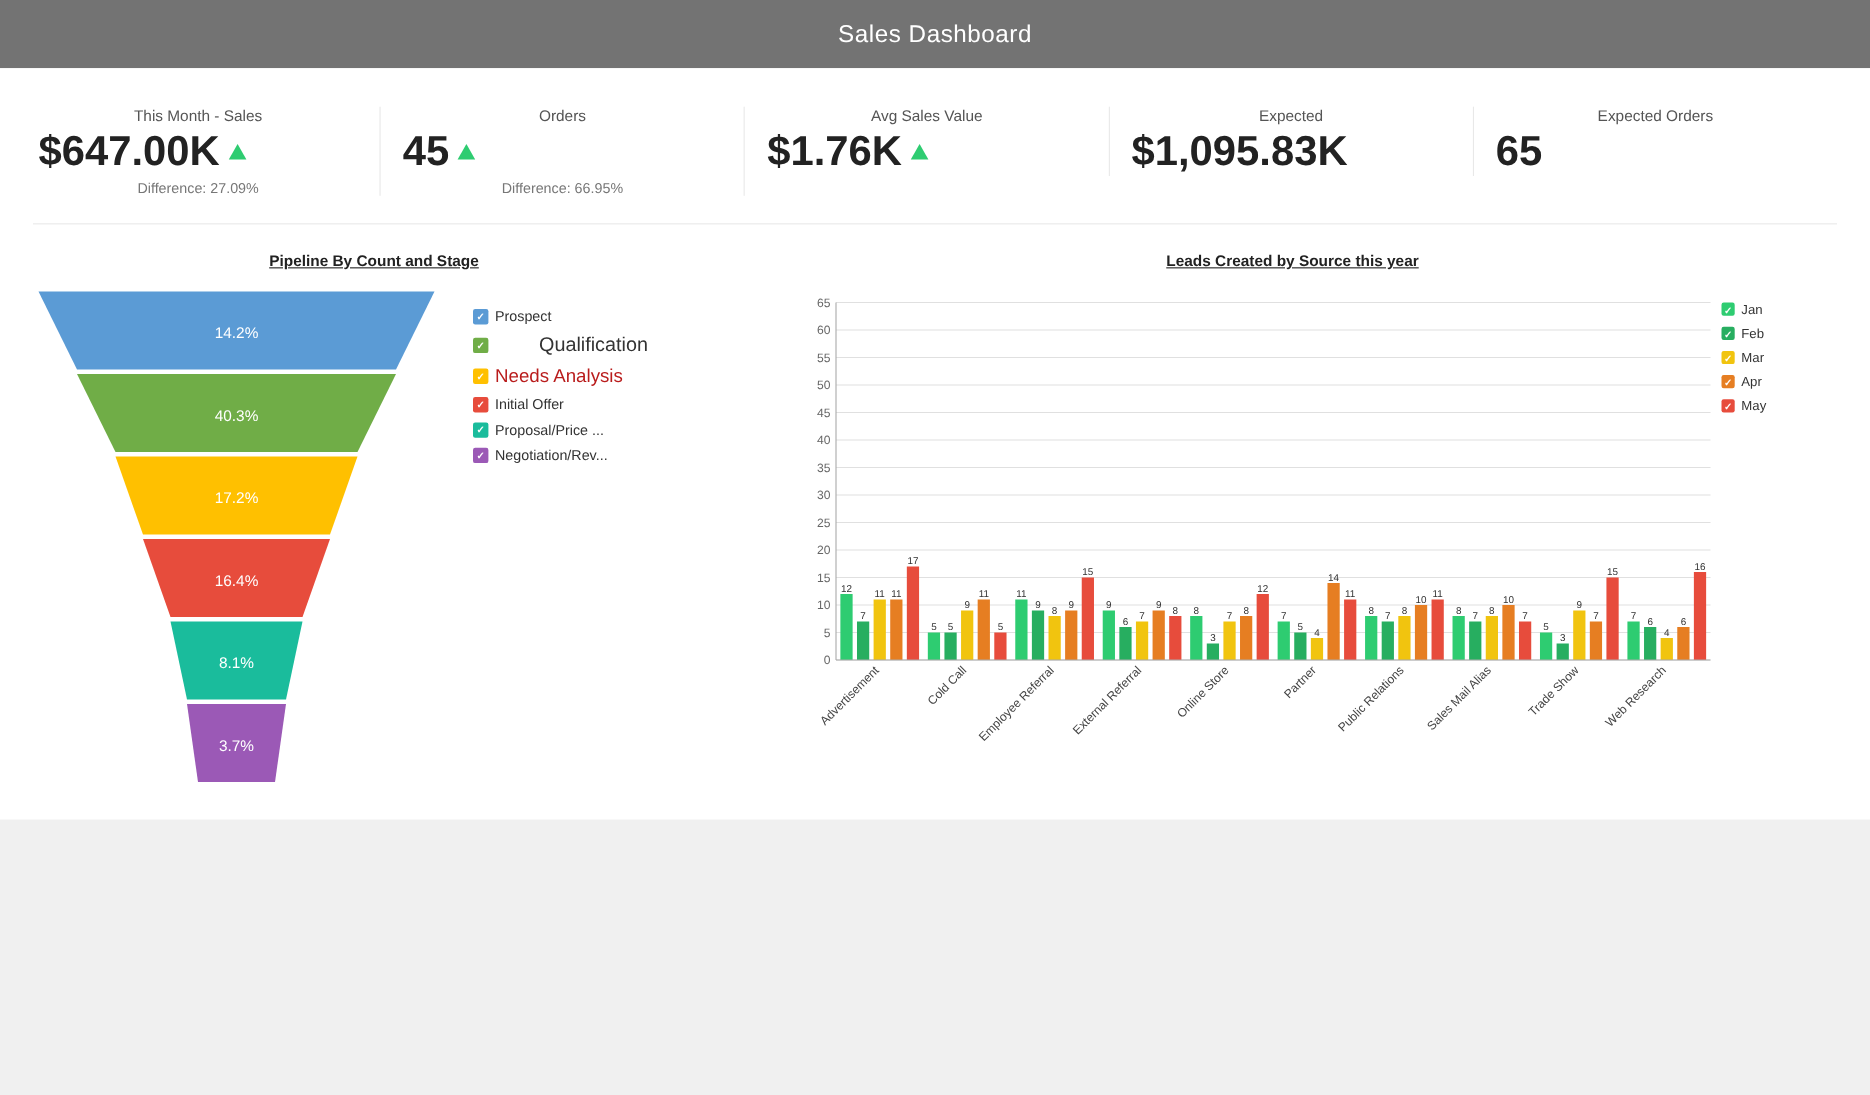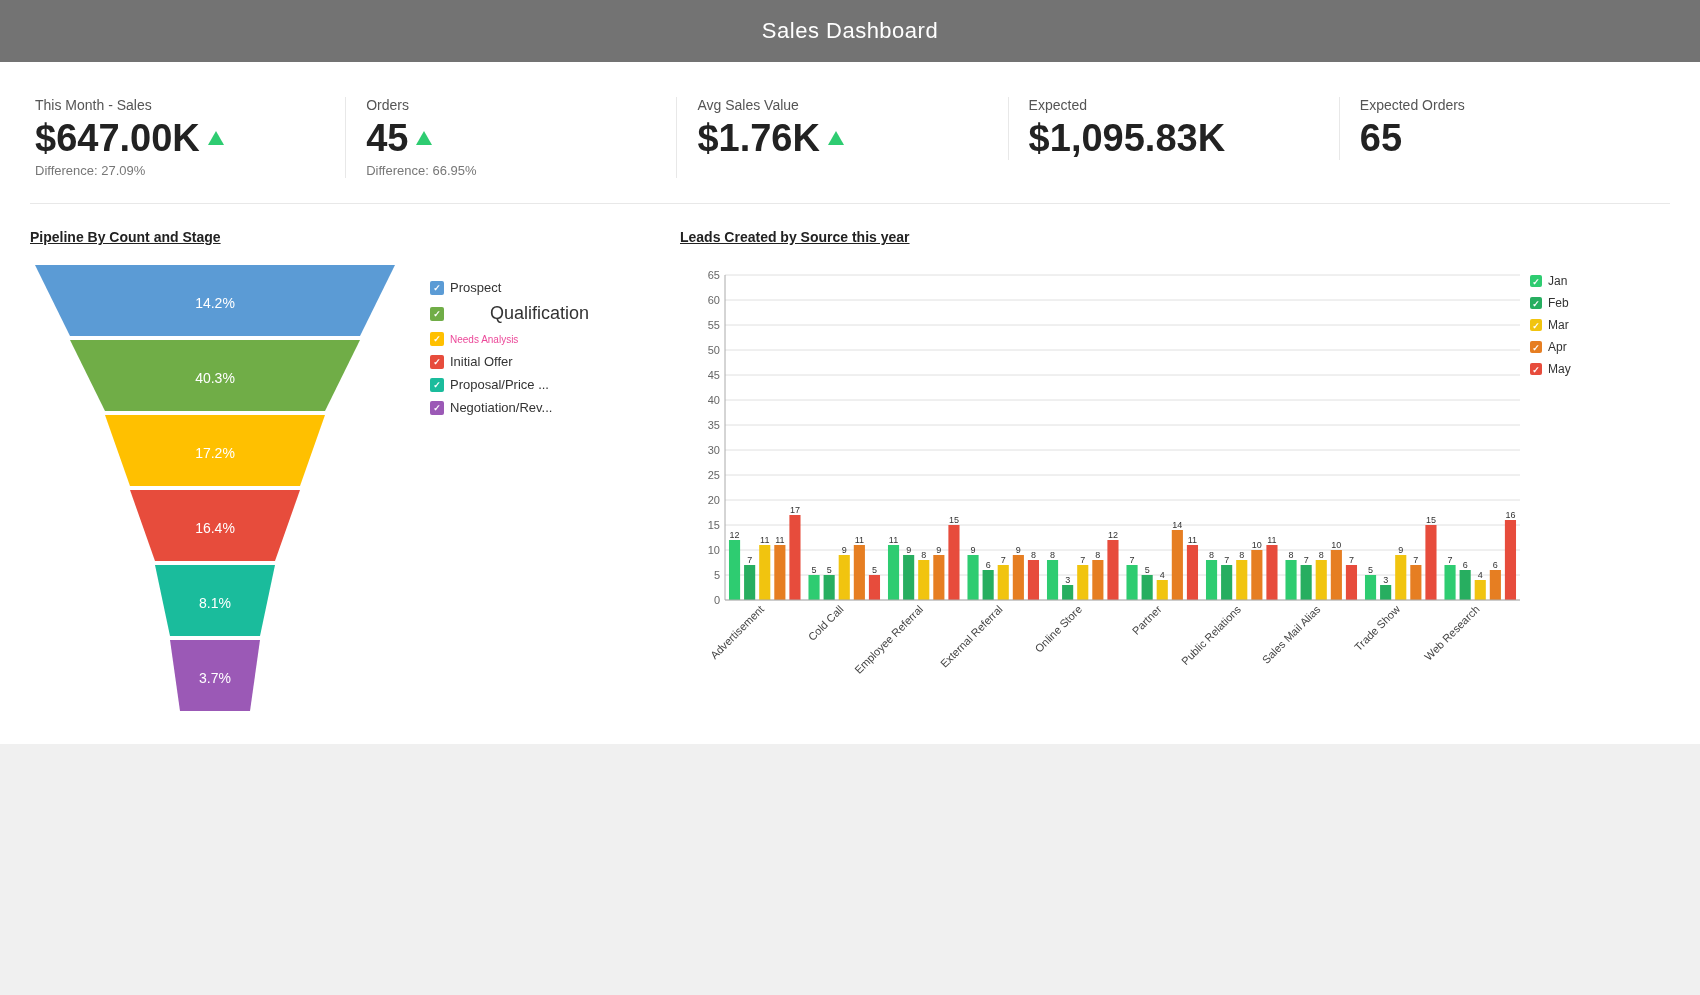--- a/index.html
+++ b/index.html
@@ -12,20 +12,21 @@
       padding: 18px;
       font-size: 22px;
       font-weight: 400;
       letter-spacing: 0.5px;
     }
 
     .main-content {
       background: white;
       margin: 0;
       padding: 20px 30px;
+      text-align: center;
     }
 
     .kpi-row {
       display: flex;
       align-items: flex-start;
       padding: 15px 0 25px 0;
       border-bottom: 1px solid #e8e8e8;
       gap: 0;
     }
 
@@ -180,21 +181,21 @@
             <div class="legend-item">
               <span style="width: 14px; height: 14px; background: rgb(112, 173, 71); display: inline-flex; align-items: center; justify-content: center; flex-shrink: 0; border-radius: 2px;">
                 <span style="color:white;font-size:9px;font-weight:bold;">✓</span>
               </span>
               <span style="font-size: 18px; color: rgb(51, 51, 51); margin-left: 40px;">Qualification</span>
             </div>
             <div class="legend-item">
               <span style="width: 14px; height: 14px; background: rgb(255, 192, 0); display: inline-flex; align-items: center; justify-content: center; flex-shrink: 0; border-radius: 2px;">
                 <span style="color:white;font-size:9px;font-weight:bold;">✓</span>
               </span>
-              <span style="font-size: 10px; color: #ec4899;">Needs Analysis</span>
+              <span style="font-size: 17px; color: #b91c1c;">Needs Analysis</span>
             </div>
             <div class="legend-item">
               <span style="width: 14px; height: 14px; background: rgb(231, 76, 60); display: inline-flex; align-items: center; justify-content: center; flex-shrink: 0; border-radius: 2px;">
                 <span style="color:white;font-size:9px;font-weight:bold;">✓</span>
               </span>
               <span style="font-size: 13px; color: rgb(51, 51, 51);">Initial Offer</span>
             </div>
             <div class="legend-item">
               <span style="width: 14px; height: 14px; background: rgb(26, 188, 156); display: inline-flex; align-items: center; justify-content: center; flex-shrink: 0; border-radius: 2px;">
                 <span style="color:white;font-size:9px;font-weight:bold;">✓</span>

